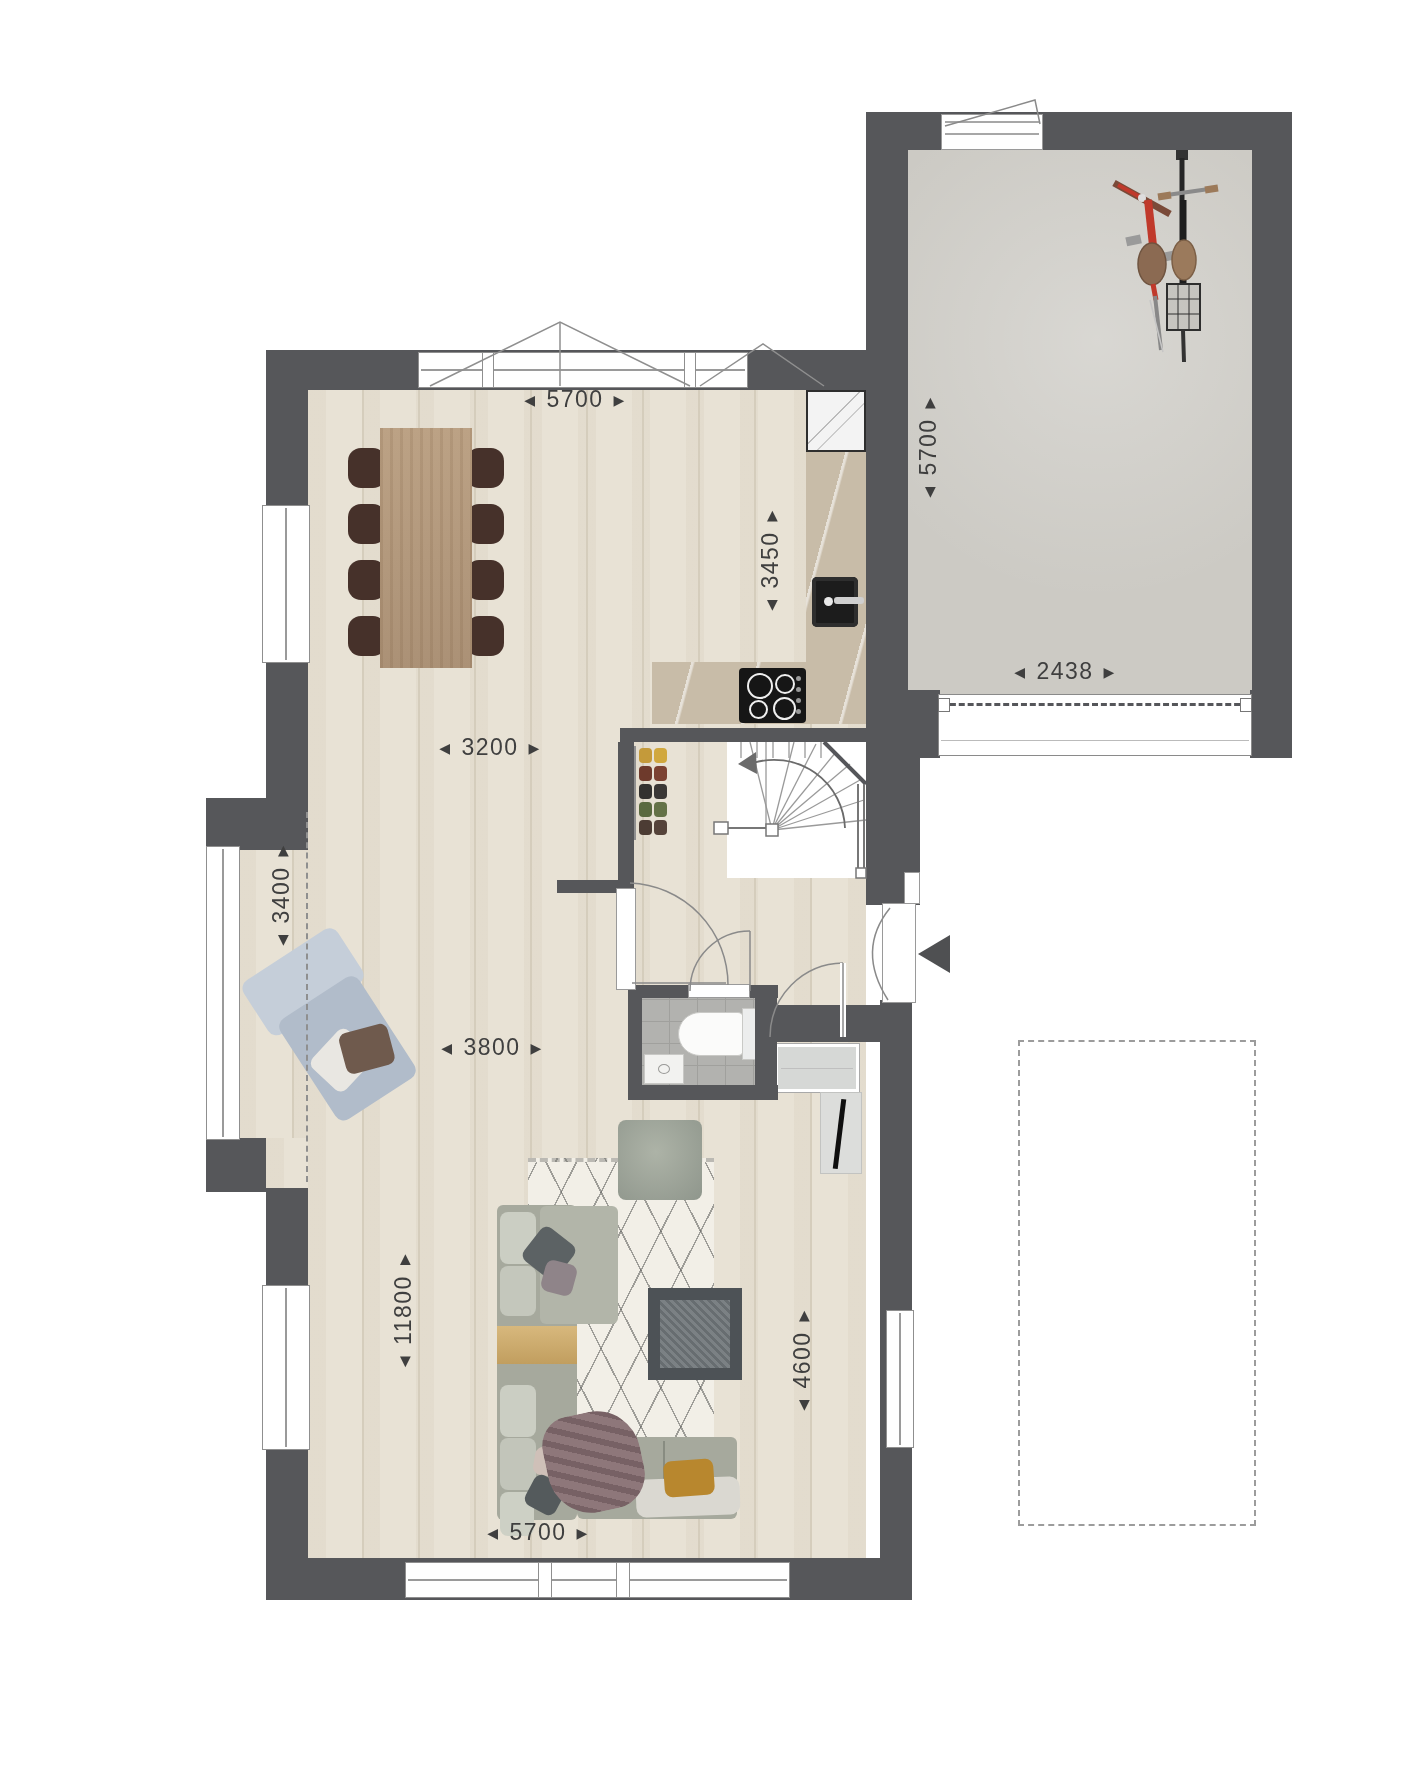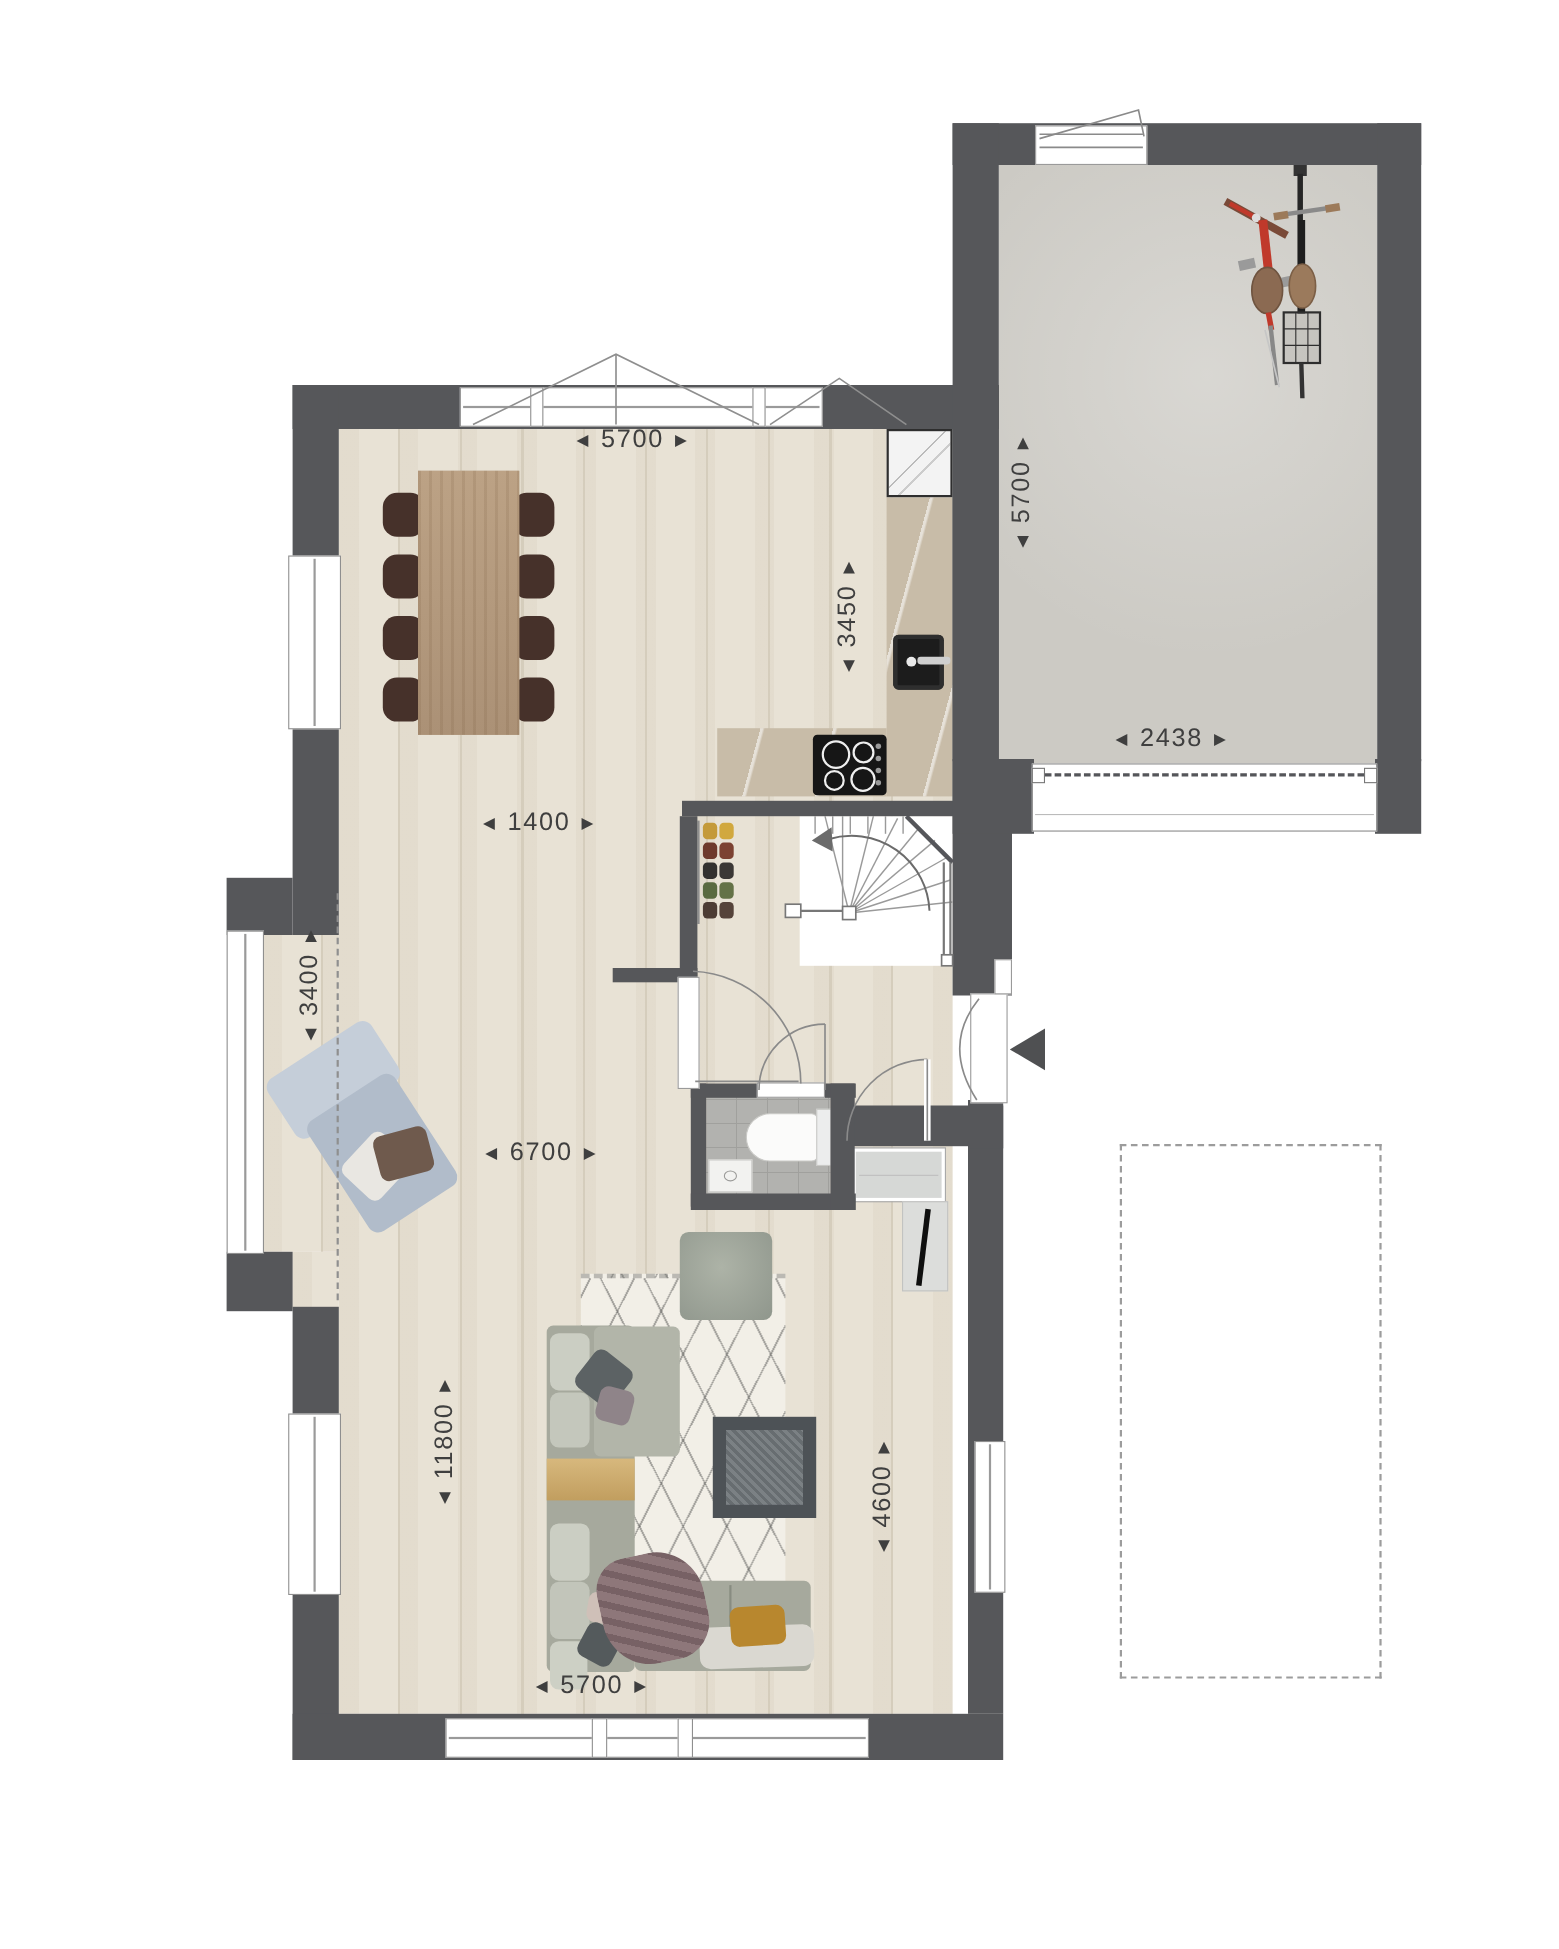--- a/index.html
+++ b/index.html
@@ -349,31 +349,31 @@
     <span class="dv">3450</span>
     <span class="ar">▶</span>
   </div>
   <div class="dim h" style="left:1065px;top:671px;">
     <span class="ar">◀</span>
     <span class="dv">2438</span>
     <span class="ar">▶</span>
   </div>
   <div class="dim h" style="left:490px;top:747px;">
     <span class="ar">◀</span>
-    <span class="dv">1400</span>
+    <span class="dv">3200</span>
     <span class="ar">▶</span>
   </div>
   <div class="dim v" style="left:281px;top:895px;">
     <span class="ar">◀</span>
     <span class="dv">3400</span>
     <span class="ar">▶</span>
   </div>
   <div class="dim h" style="left:492px;top:1047px;">
     <span class="ar">◀</span>
-    <span class="dv">6700</span>
+    <span class="dv">3800</span>
     <span class="ar">▶</span>
   </div>
   <div class="dim v" style="left:403px;top:1310px;">
     <span class="ar">◀</span>
     <span class="dv">11800</span>
     <span class="ar">▶</span>
   </div>
   <div class="dim v" style="left:802px;top:1360px;">
     <span class="ar">◀</span>
     <span class="dv">4600</span>

